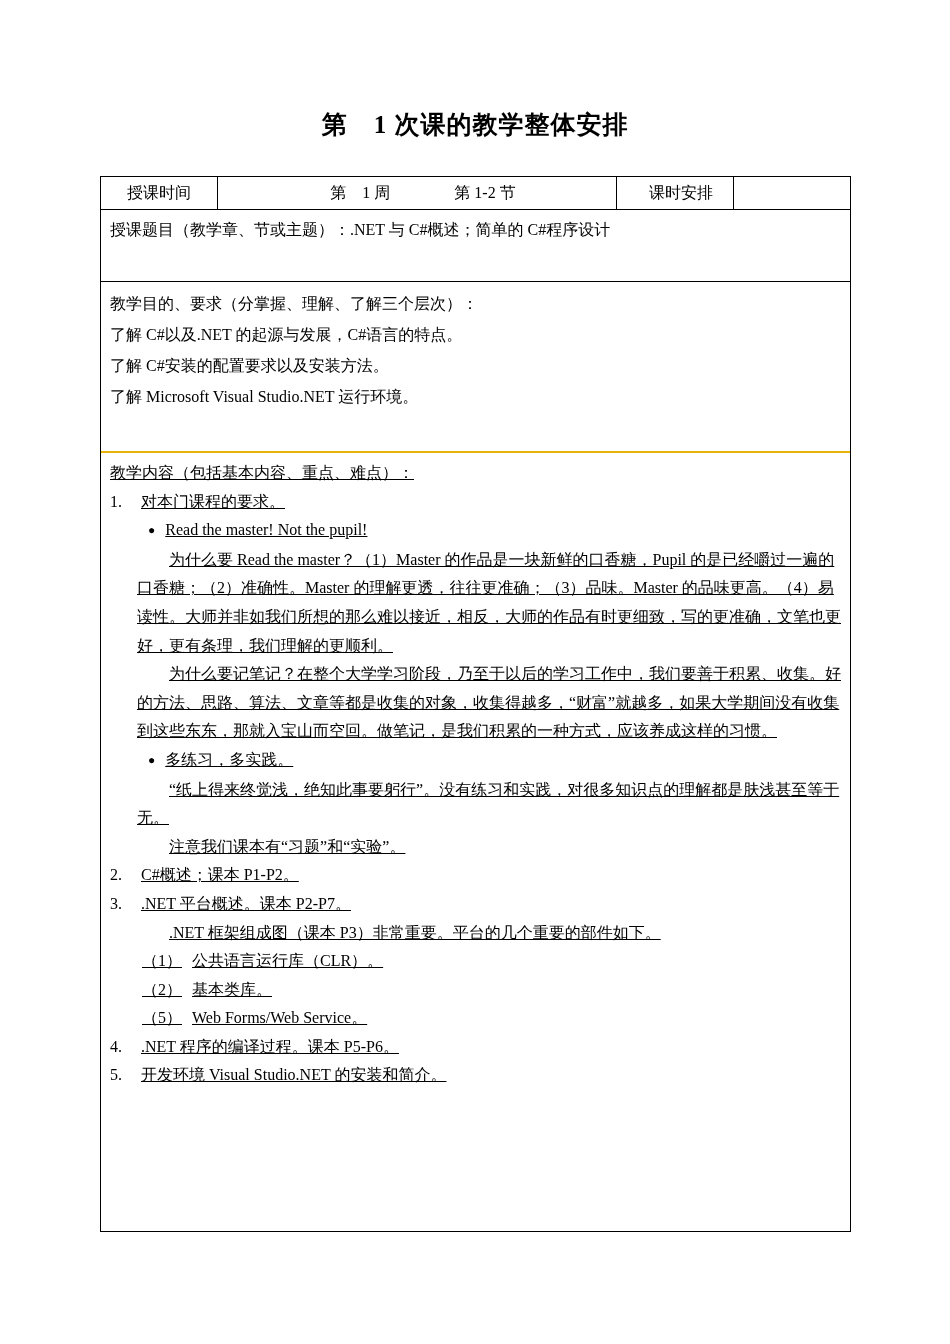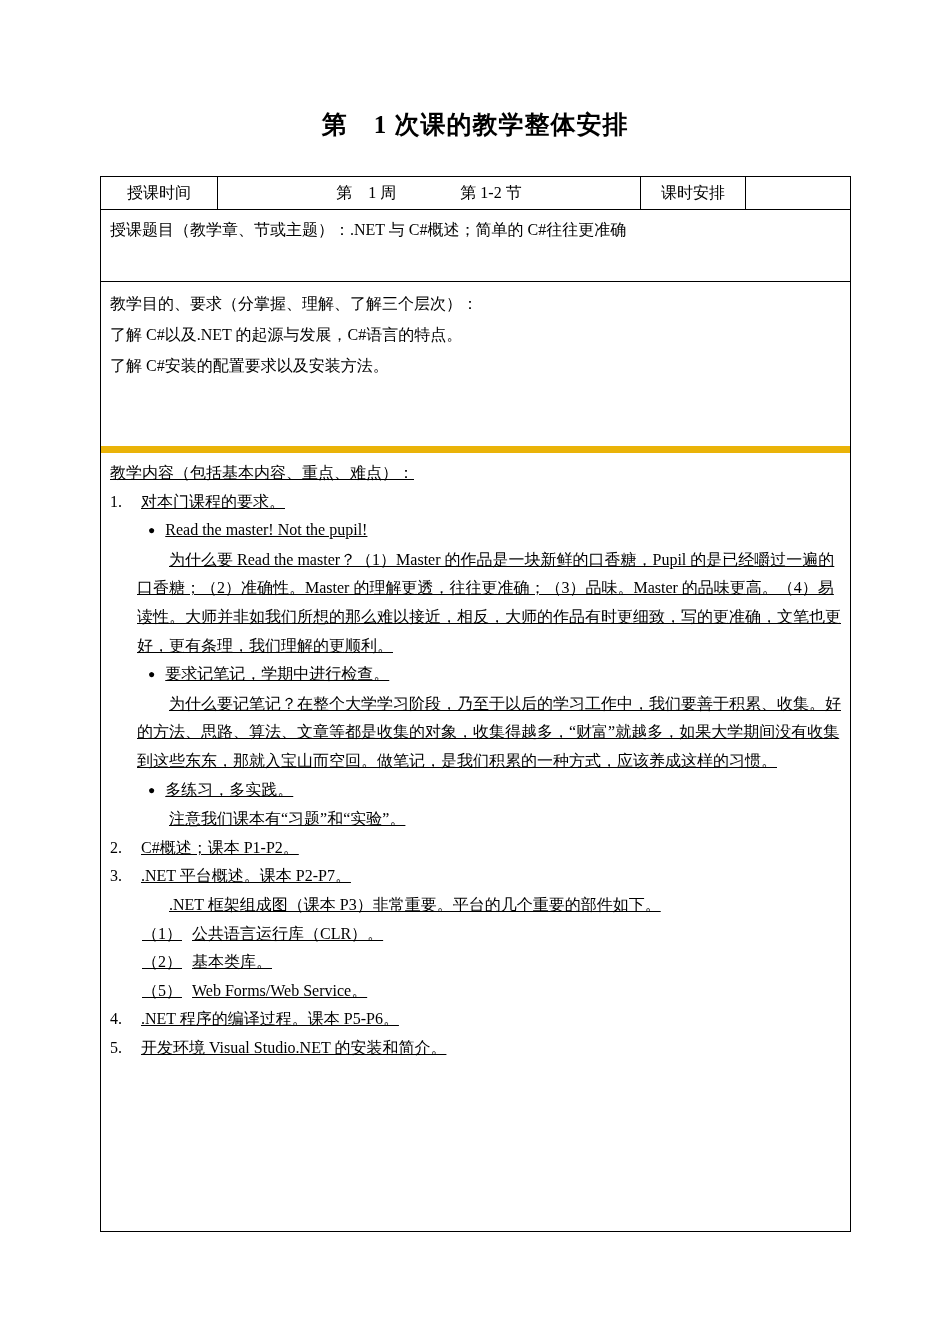--- a/index.html
+++ b/index.html
@@ -29,40 +29,41 @@
     top: 176px;
     width: 751px;
     border: 1px solid #000;
     background: #fff;
   }
   .header-row {
     display: grid;
     grid-template-columns: 117px 1fr 105px 104px;
     height: 33px;
     border-bottom: 1px solid #000;
+    gap: 12px;
   }
   .header-row .cell {
     border-right: 1px solid #000;
     display: flex;
     align-items: center;
     justify-content: center;
     font-size: 16px;
     white-space: pre;
   }
   .header-row .cell:last-child { border-right: none; }
   .topic-row {
     height: 72px;
     border-bottom: 1px solid #000;
     padding: 7px 9px;
     font-size: 16px;
     line-height: 26px;
   }
   .objectives-row {
     height: 171px;
-    border-bottom: 7px solid #eab308;
+    border-bottom: 2px solid #eab308;
     padding: 6px 9px;
     font-size: 16px;
     line-height: 31px;
   }
   .content-row {
     height: 778px;
     padding: 6px 9px;
     font-size: 16px;
     line-height: 28.6px;
     overflow: hidden;
@@ -85,40 +86,41 @@
   <div class="doc-table">
 
     <div class="header-row">
       <div class="cell">授课时间</div>
       <div class="cell">第　1 周　　　　第 1-2 节</div>
       <div class="cell">课时安排</div>
       <div class="cell"></div>
     </div>
 
     <div class="topic-row">
-      <div>授课题目（教学章、节或主题）：.NET 与 C#概述；简单的 C#往往更准确</div>
+      <div>授课题目（教学章、节或主题）：.NET 与 C#概述；简单的 C#程序设计</div>
     </div>
 
     <div class="objectives-row">
       <div>教学目的、要求（分掌握、理解、了解三个层次）：</div>
       <div id="objectives-list">
           <div class="obj-item">了解 C#以及.NET 的起源与发展，C#语言的特点。</div>
           <div class="obj-item">了解 C#安装的配置要求以及安装方法。</div>
+          <div class="obj-item">了解 Microsoft Visual Studio.NET 运行环境。</div>
         </div>
     </div>
 
     <div class="content-row">
       <div>教学内容（包括基本内容、重点、难点）：</div>
       <div id="content-blocks">
           <div class="blk numbered"><span class="num">1.</span><span>对本门课程的要求。</span></div>
           <div class="blk bullet"><span class="marker">●</span><span>Read the master! Not the pupil!</span></div>
           <div class="blk para">为什么要 Read the master？（1）Master 的作品是一块新鲜的口香糖，Pupil 的是已经嚼过一遍的口香糖；（2）准确性。Master 的理解更透，往往更准确；（3）品味。Master 的品味更高。（4）易读性。大师并非如我们所想的那么难以接近，相反，大师的作品有时更细致，写的更准确，文笔也更好，更有条理，我们理解的更顺利。</div>
-          <div class="blk bullet"><span class="marker">●</span><span>要求记笔记，学期中进行检查。</span></div>
           <div class="blk para">为什么要记笔记？在整个大学学习阶段，乃至于以后的学习工作中，我们要善于积累、收集。好的方法、思路、算法、文章等都是收集的对象，收集得越多，“财富”就越多，如果大学期间没有收集到这些东东，那就入宝山而空回。做笔记，是我们积累的一种方式，应该养成这样的习惯。</div>
           <div class="blk bullet"><span class="marker">●</span><span>多练习，多实践。</span></div>
+          <div class="blk para">“纸上得来终觉浅，绝知此事要躬行”。没有练习和实践，对很多知识点的理解都是肤浅甚至等于无。</div>
           <div class="blk para">注意我们课本有“习题”和“实验”。</div>
           <div class="blk numbered"><span class="num">2.</span><span>C#概述；课本 P1-P2。</span></div>
           <div class="blk numbered"><span class="num">3.</span><span>.NET 平台概述。课本 P2-P7。</span></div>
           <div class="blk para">.NET 框架组成图（课本 P3）非常重要。平台的几个重要的部件如下。</div>
           <div class="blk sub"><span class="num">（1）</span><span>公共语言运行库（CLR）。</span></div>
           <div class="blk sub"><span class="num">（2）</span><span>基本类库。</span></div>
           <div class="blk sub"><span class="num">（5）</span><span>Web Forms/Web Service。</span></div>
           <div class="blk numbered"><span class="num">4.</span><span>.NET 程序的编译过程。课本 P5-P6。</span></div>
           <div class="blk numbered"><span class="num">5.</span><span>开发环境 Visual Studio.NET 的安装和简介。</span></div>
         </div>

